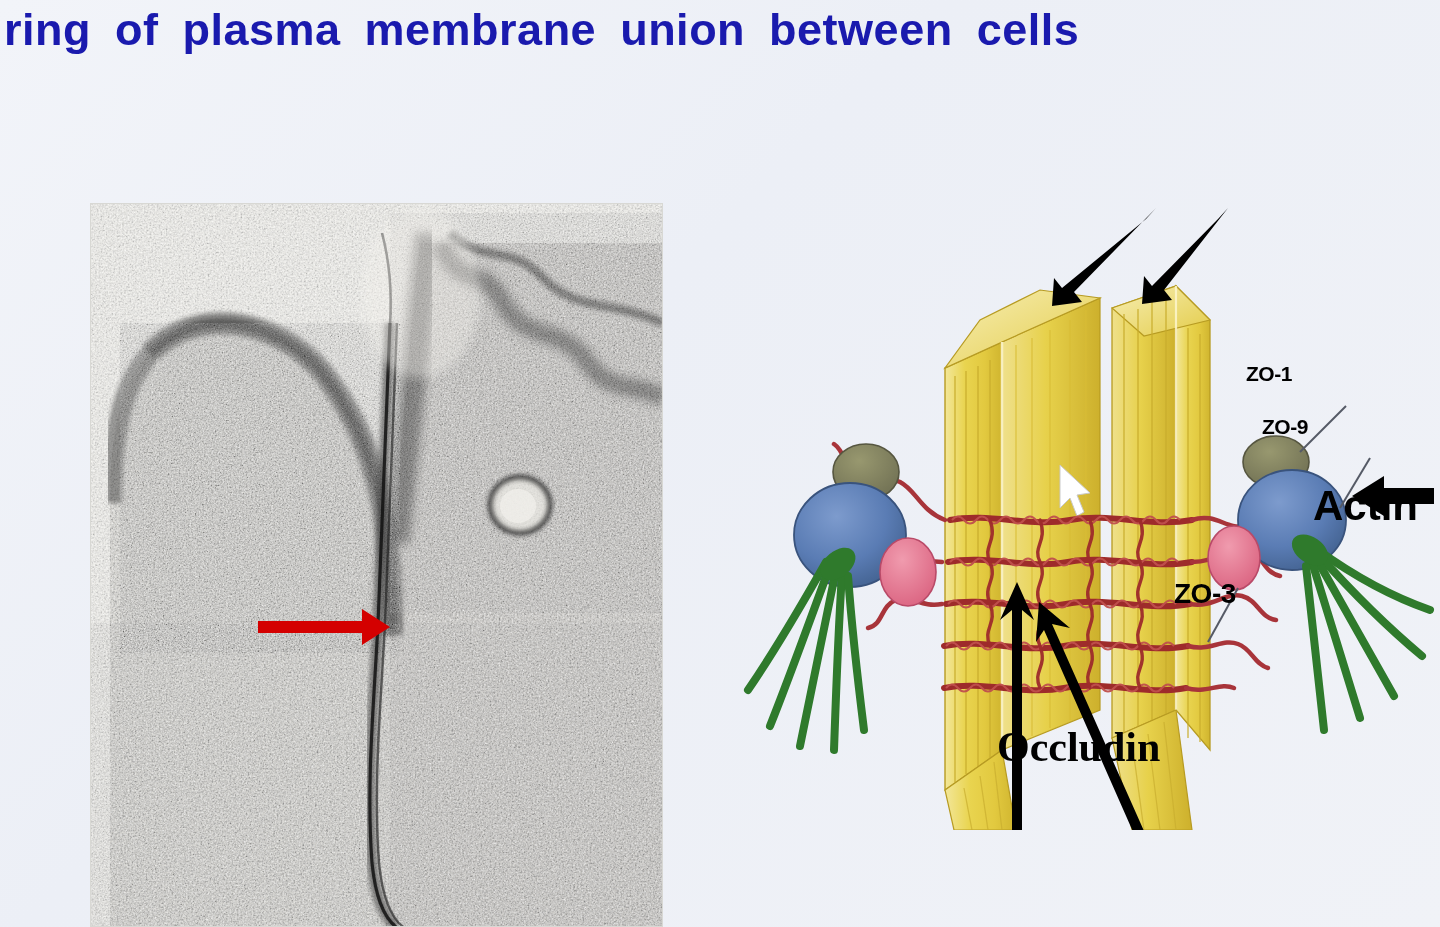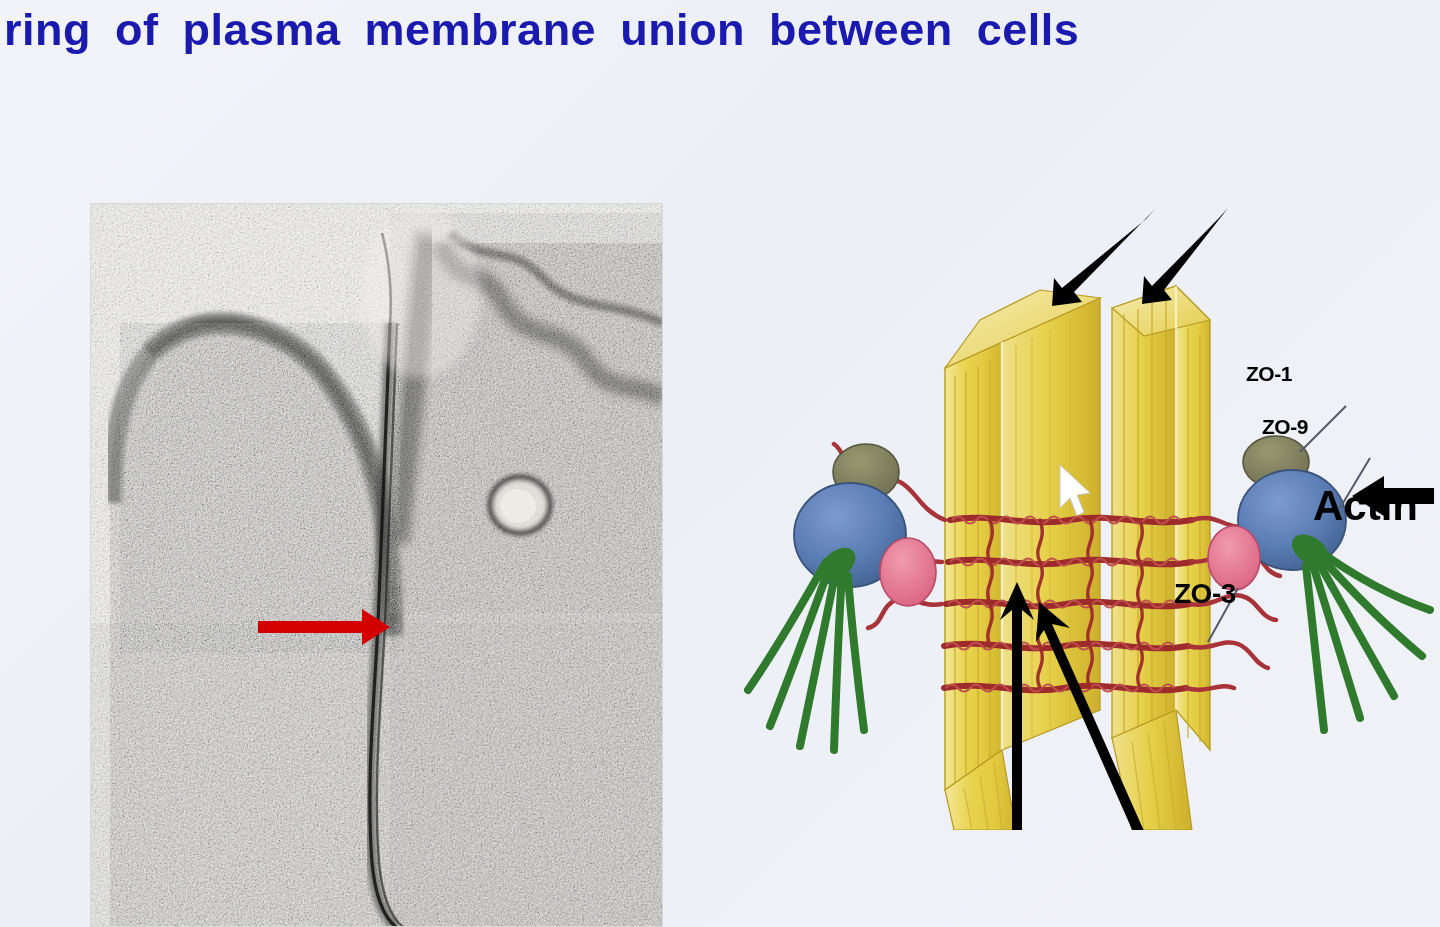--- a/index.html
+++ b/index.html
@@ -416,17 +416,18 @@
         <path d="M 424 712 L 432 704 L 312 434 L 330 438 L 299 412 L 296 452 L 304 440 Z"></path>
       </g>
 
       <g fill="#000000">
         <path d="M 694 298 L 644 298 L 644 286 L 612 306 L 644 326 L 644 314 L 694 314 Z"></path>
       </g>
     </svg>
   </div>
 
   <div class="lbl" id="label-actin">Actin</div>
+  <div class="lbl" id="label-occludin">Occludin</div>
   <div class="lbl" id="label-zo2">ZO-1</div>
   <div class="lbl" id="label-zo1">ZO-9</div>
   <div class="lbl" id="label-zo3">ZO-3</div>
 
 </div>
 
 </body></html>

